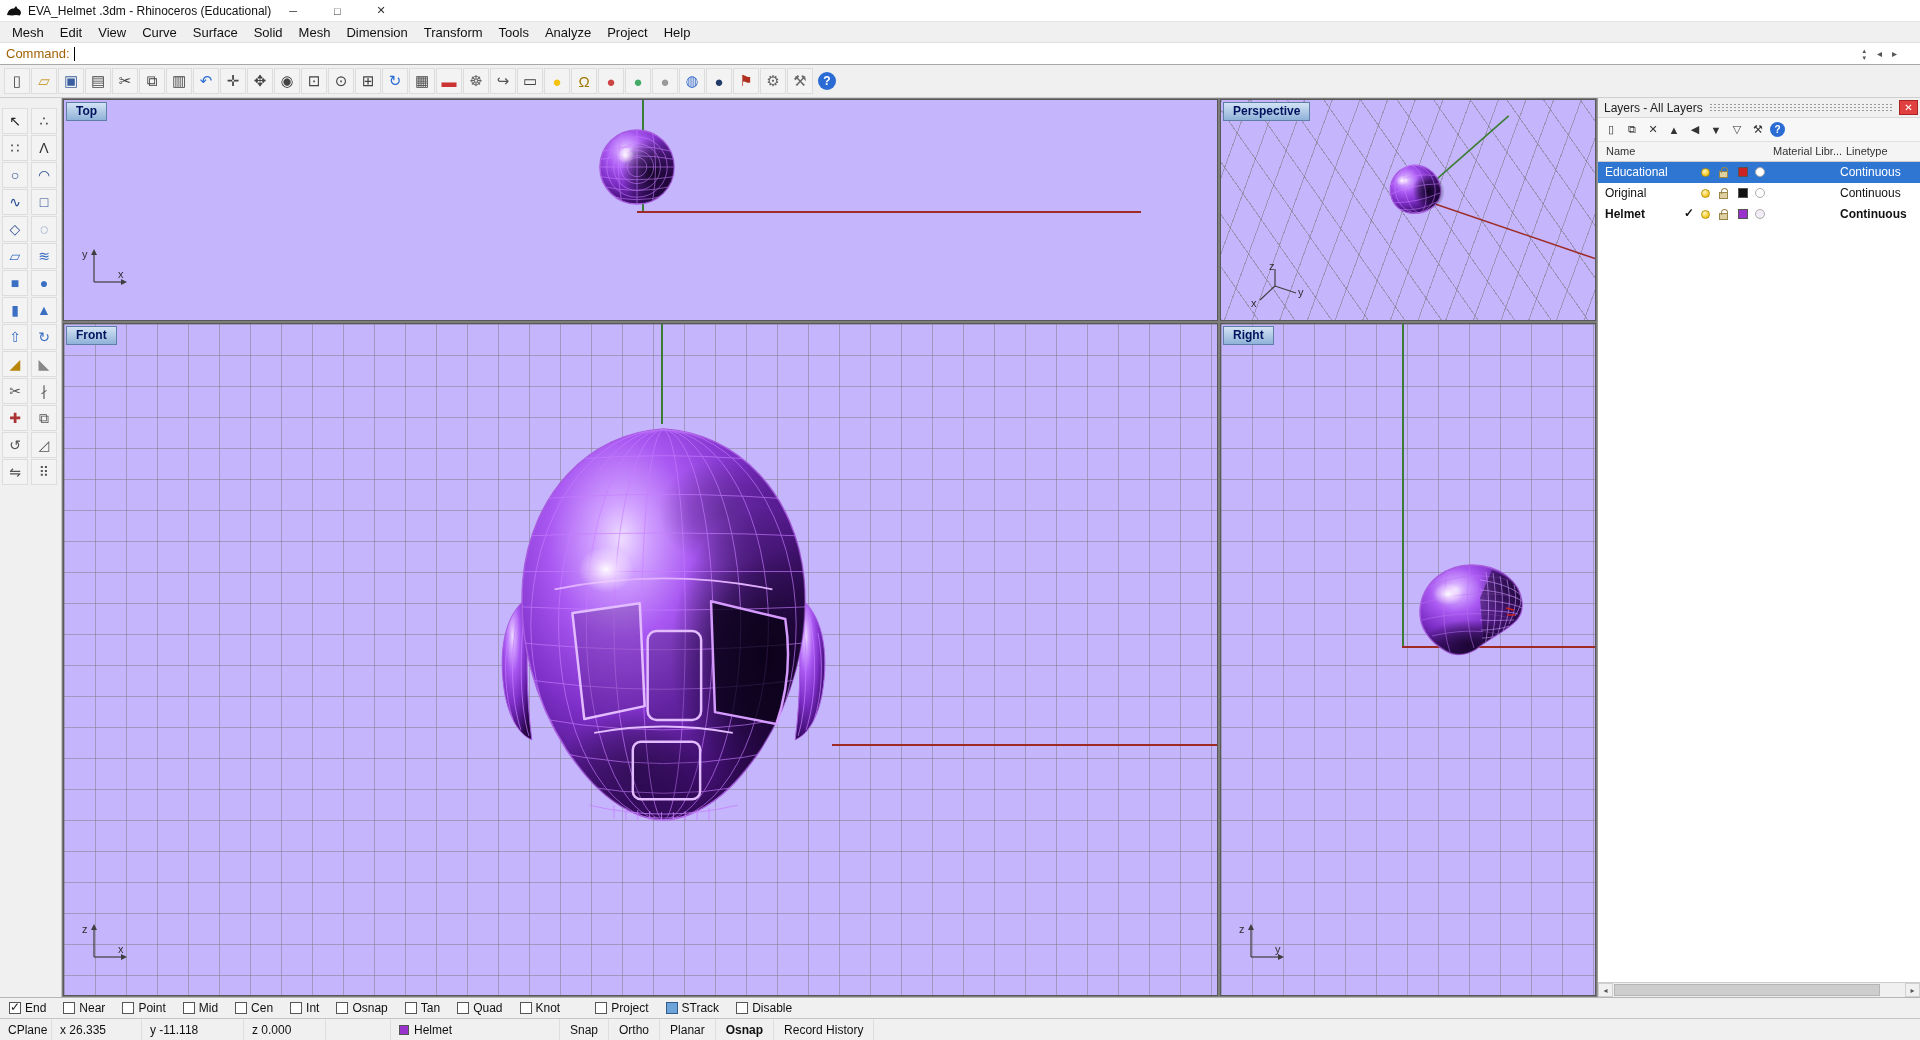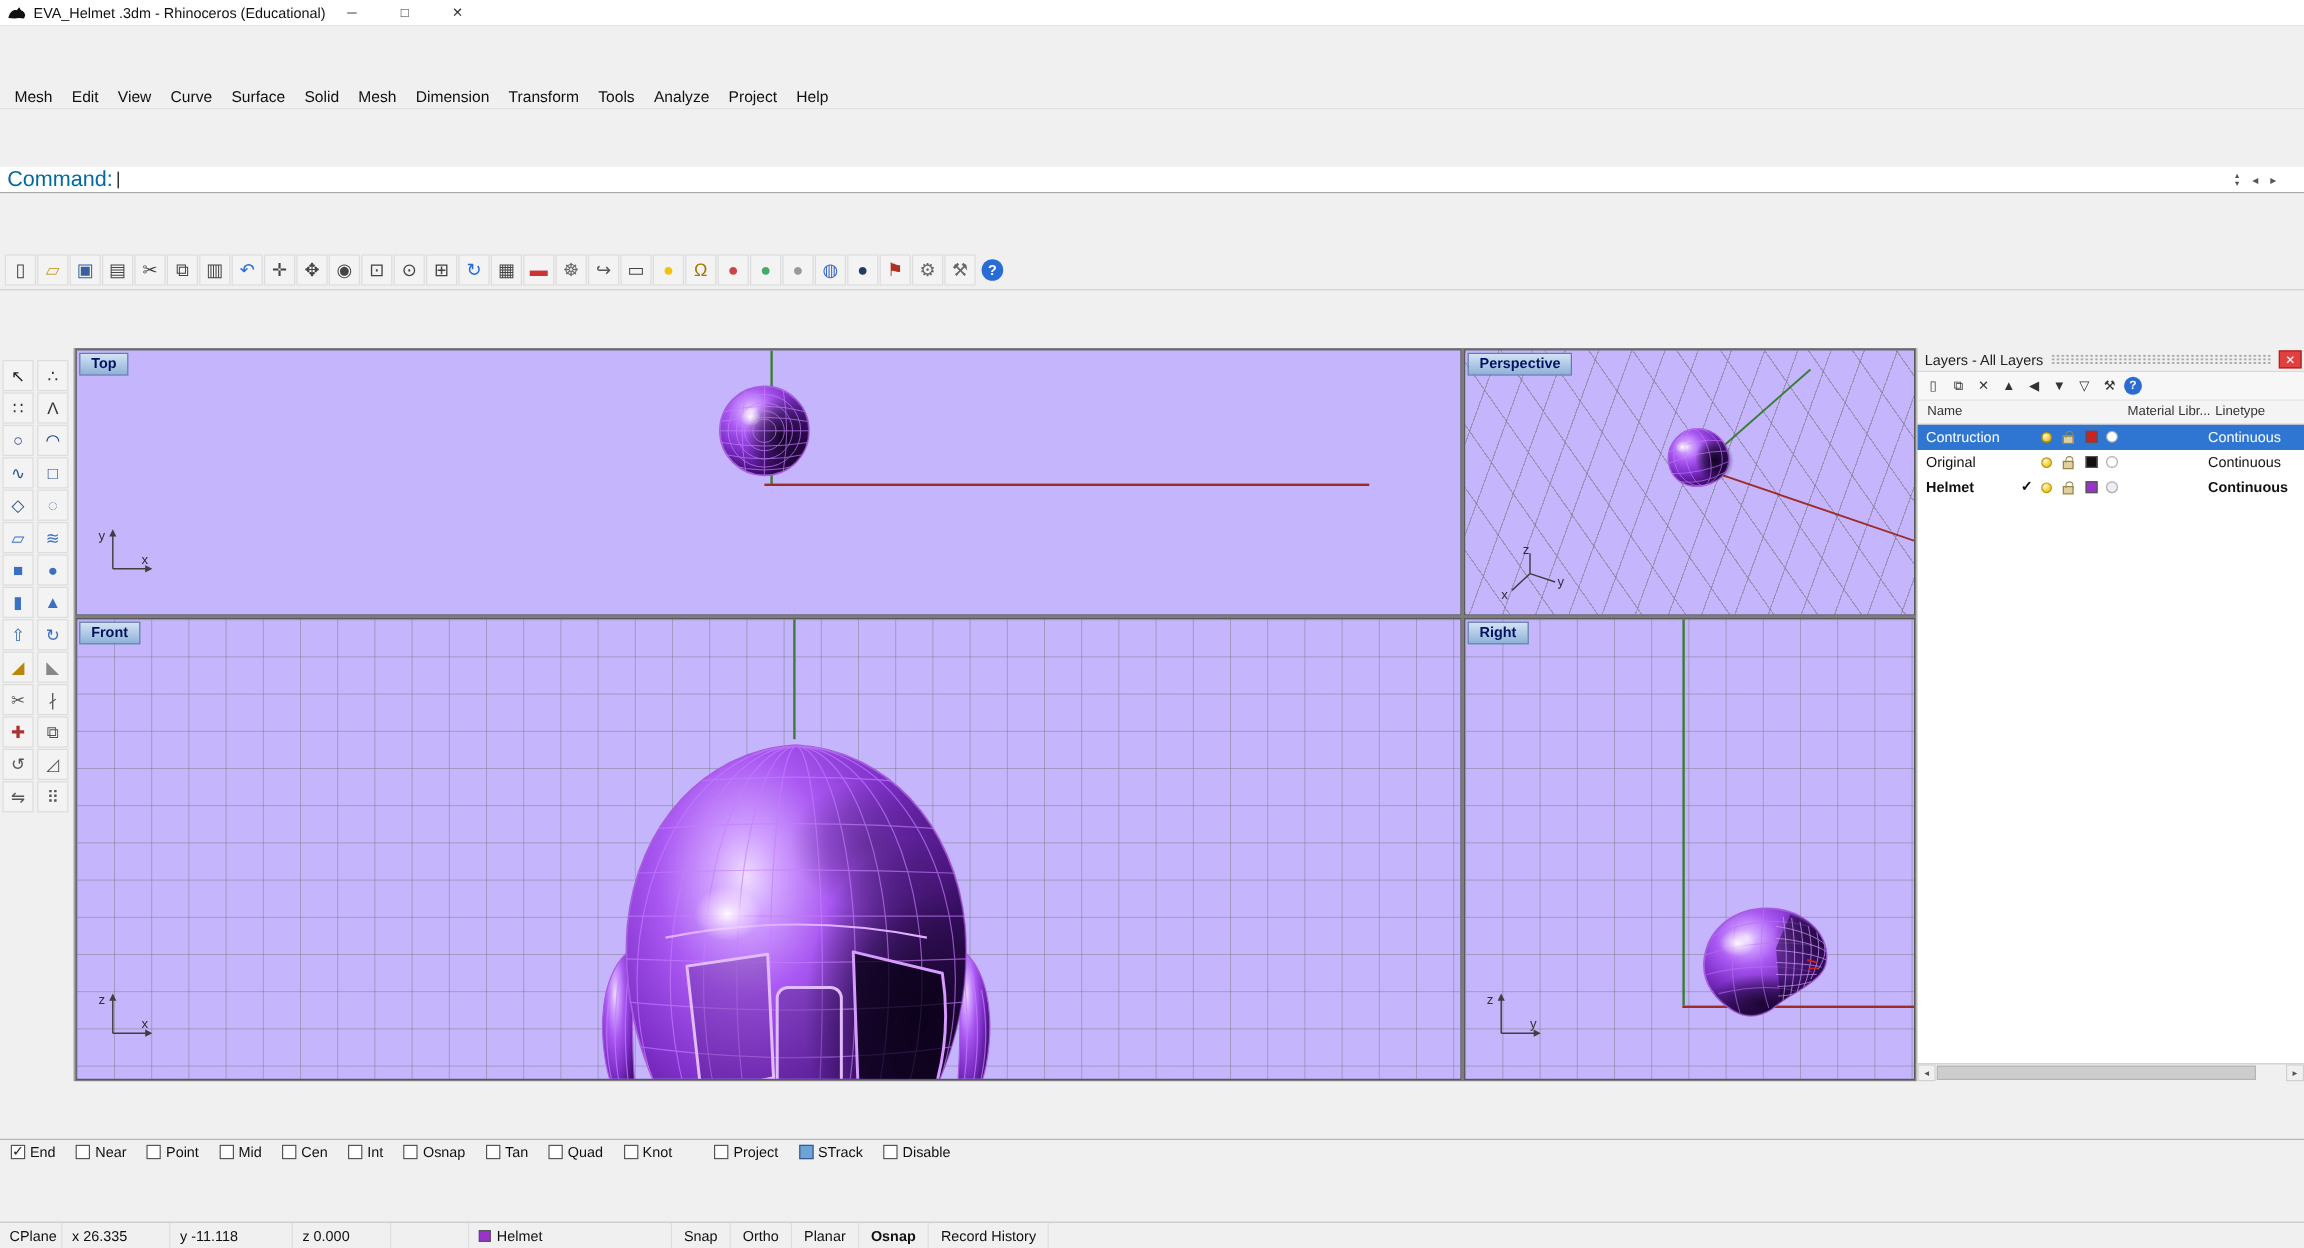--- a/index.html
+++ b/index.html
@@ -1,36 +1,36 @@
 <!DOCTYPE html>
 <html><head>
 <meta charset="utf-8">
 <style>
   * { box-sizing: border-box; margin: 0; padding: 0; }
   html,body { width:1920px; height:1040px; overflow:hidden; }
   body { font-family:"Liberation Sans", sans-serif; font-size:12px; color:#111; background:#f0f0f0; }
-  .window { width:1920px; height:1040px; display:flex; flex-direction:column; background:#f0f0f0;gap:48px; }
+  .window { width:1920px; height:1040px; display:flex; flex-direction:column; background:#f0f0f0; }
 
   
   .titlebar { height:22px; background:#ffffff; display:flex; align-items:center; padding-left:6px; border-bottom:1px solid #e2e2e2; flex:0 0 auto;}
   .app-icon { margin-right:6px; flex:0 0 auto; }
   .title-text { font-size:12px; color:#111; }
   .win-btn { width:44px; height:22px; display:flex; align-items:center; justify-content:center; font-size:11px; color:#333; cursor:default;}
   .win-btn:first-of-type { margin-left:auto; }
 
   
   .menubar { height:21px; background:#f0f0f0; display:flex; align-items:center; padding-left:4px; border-bottom:1px solid #e0e0e0; flex:0 0 auto;}
   .menu-item { padding:2px 8px; font-size:13px; color:#111; }
 
   
   .cmd-history { height:20px; background:#fafafa; border-bottom:1px solid #d0d0d0; position:relative; display:flex; align-items:center; padding-left:6px; flex:0 0 auto;}
   .hist-text { font-size:12px; color:#222; }
   .hist-scroll { position:absolute; right:0; top:0; bottom:0; width:16px; background:#f0f0f0; border-left:1px solid #ccc; display:flex; flex-direction:column; justify-content:space-between; align-items:center; font-size:8px; color:#555; }
   .cmd-line { height:22px; background:#ffffff; border-bottom:1px solid #a8a8a8; display:flex; align-items:center; padding-left:6px; flex:0 0 auto;}
-  .cmd-prompt { font-size:18px; color:#0369a1; }
+  .cmd-prompt { font-size:13px; color:#a16207; }
   .caret { width:1px; height:14px; background:#000; margin-left:4px; }
   .flex-sp { flex:1; }
   .cmd-nav { display:flex; align-items:center; margin-right:18px; color:#555; }
   .spin { display:flex; flex-direction:column; font-size:7px; line-height:7px; margin-right:6px; }
   .nav-btn { font-size:10px; padding:0 5px; }
 
   
   .toolbar { height:33px; background:#f0f0f0; border-bottom:1px solid #cfcfcf; display:flex; align-items:center; gap:1px; padding:2px 4px; flex:0 0 auto;}
   .tbi { width:26px; height:26px; display:flex; align-items:center; justify-content:center; font-size:15px; color:#444; background:#f3f3f3; border:1px solid #ddd; }
   .tbi.round { border-radius:50%; width:18px; height:18px; font-size:12px; font-weight:bold; margin:0 4px; border:none; }
@@ -455,21 +455,21 @@
           <span class="lpi">⚒</span>
           <span class="lpi round" style="background: rgb(43, 108, 212); color: rgb(255, 255, 255);">?</span>
         </div>
       <div class="layer-header">
         <span class="lh-name">Name</span>
         <span class="lh-mat">Material Libr...</span>
         <span class="lh-lt">Linetype</span>
       </div>
       <div id="layer-rows">
           <div class="layer-row selected">
-            <span class="ln">Contruction</span>
+            <span class="ln">Educational</span>
             <span class="lbulb"></span>
             <span class="llock"></span>
             <span class="lcolor" style="background: rgb(204, 34, 34);"></span>
             <span class="lmat" style="background: rgb(255, 255, 255);"></span>
             <span class="llt">Continuous</span>
           </div>
           <div class="layer-row">
             <span class="ln">Original</span>
             <span class="lbulb"></span>
             <span class="llock"></span>

